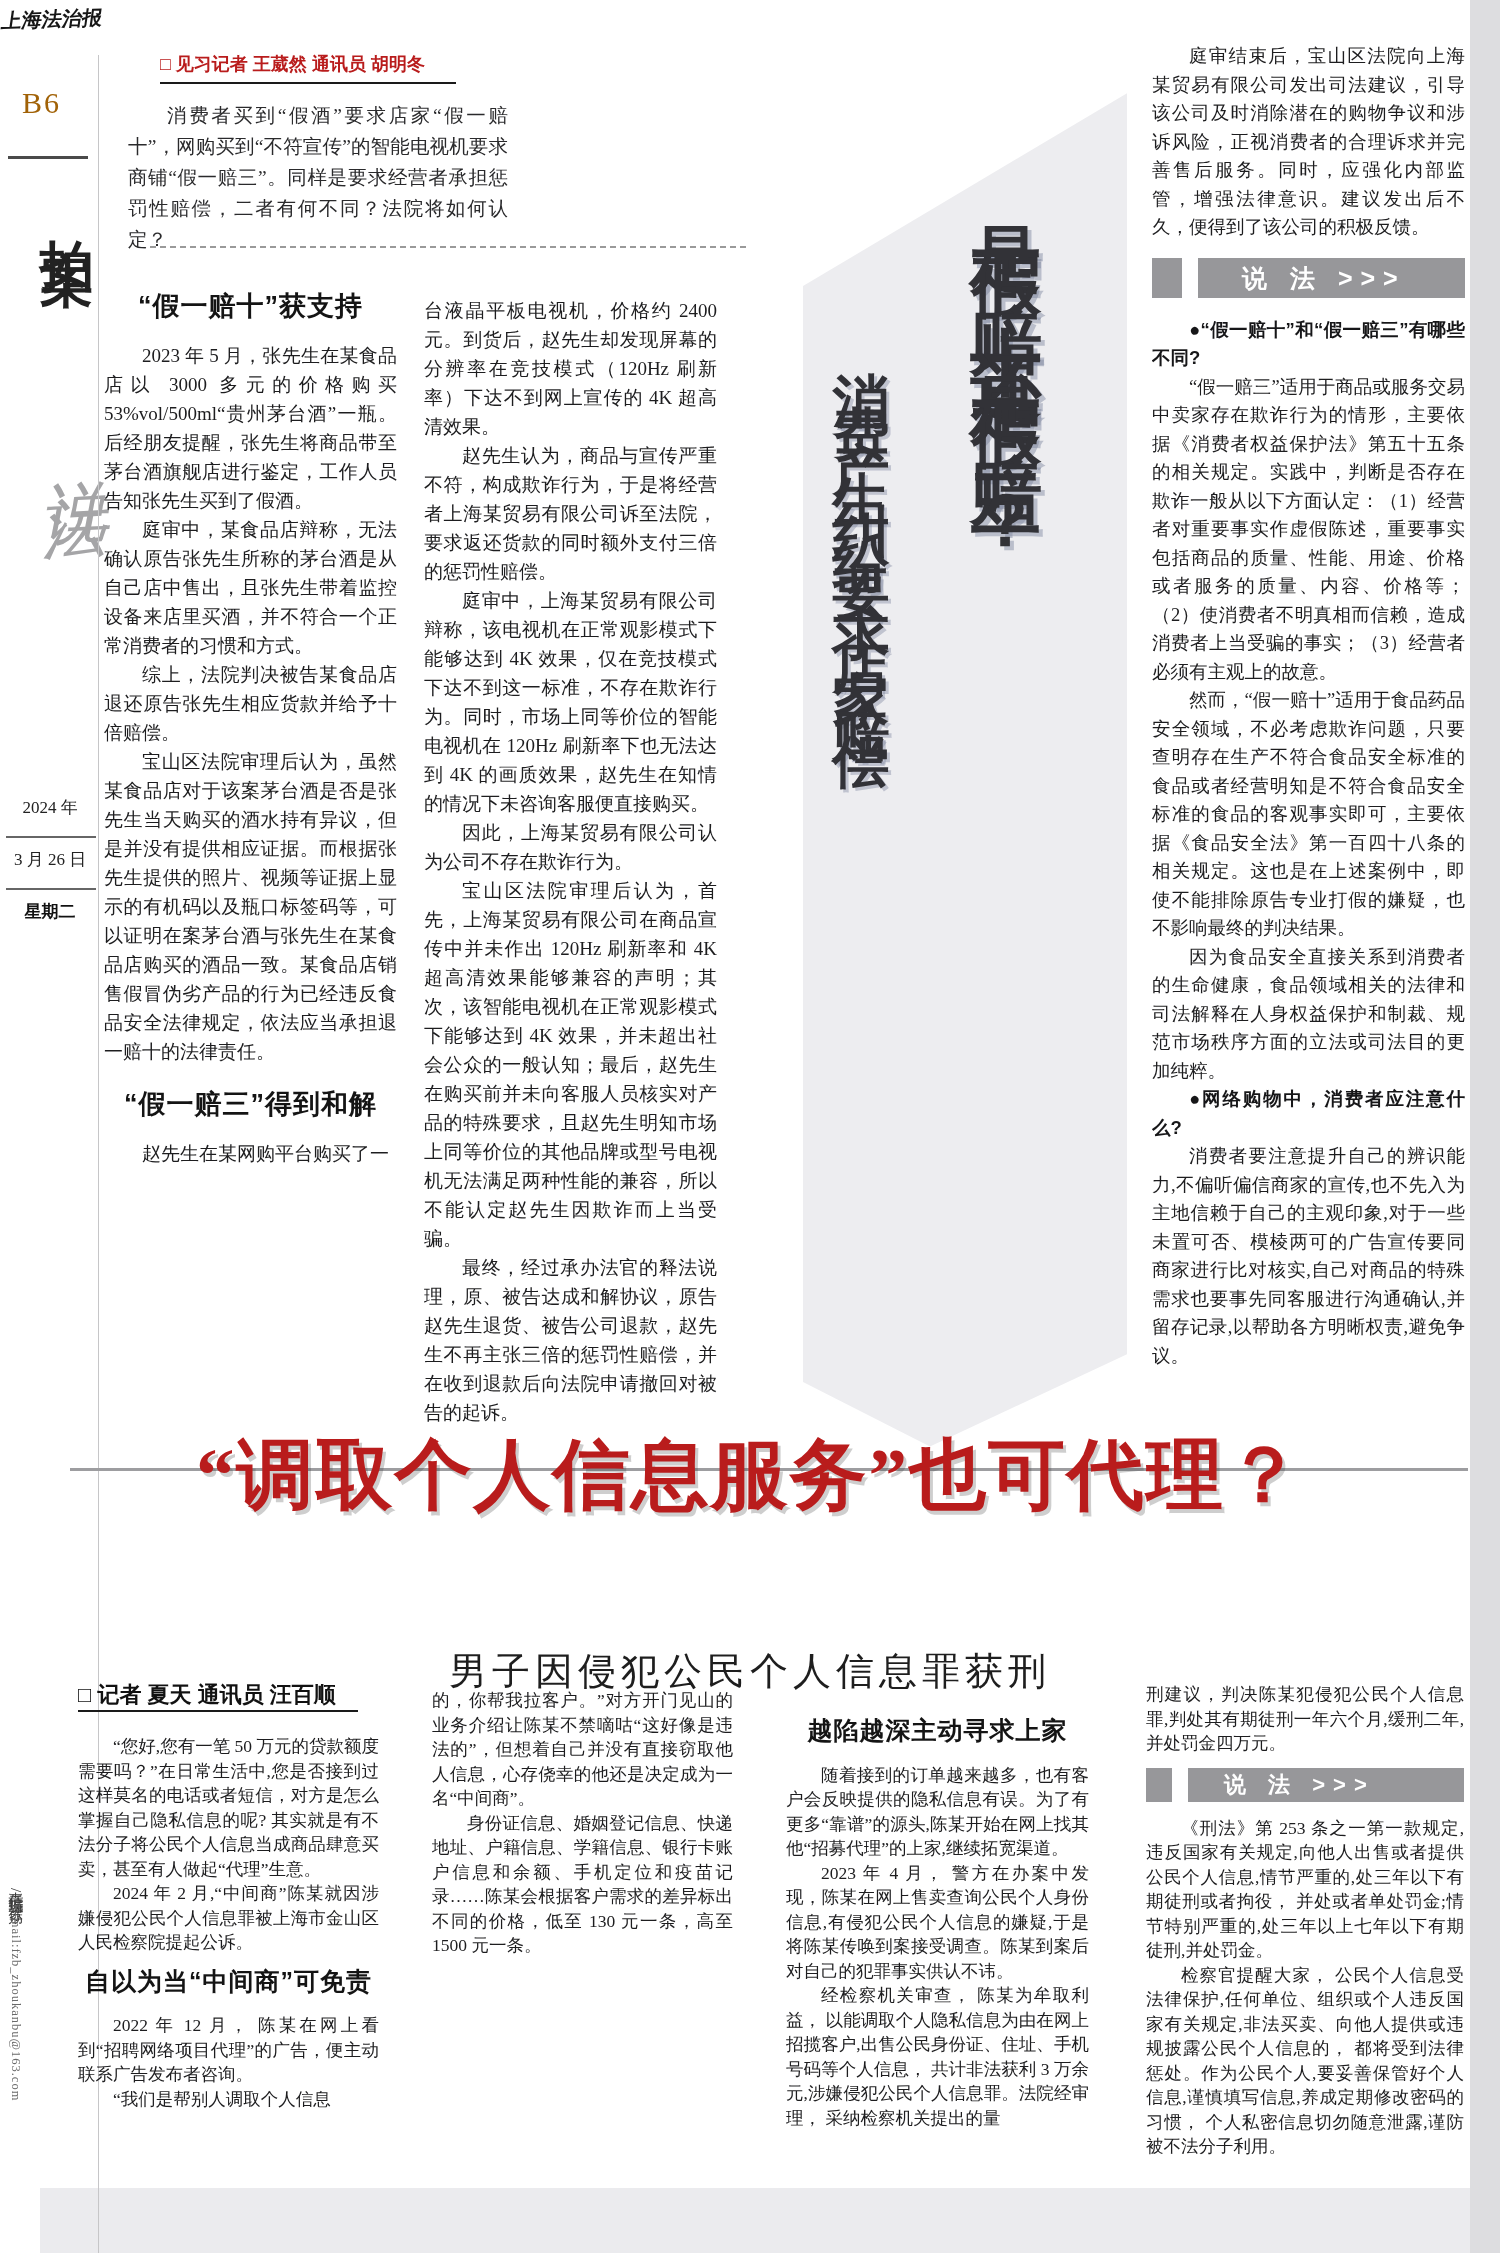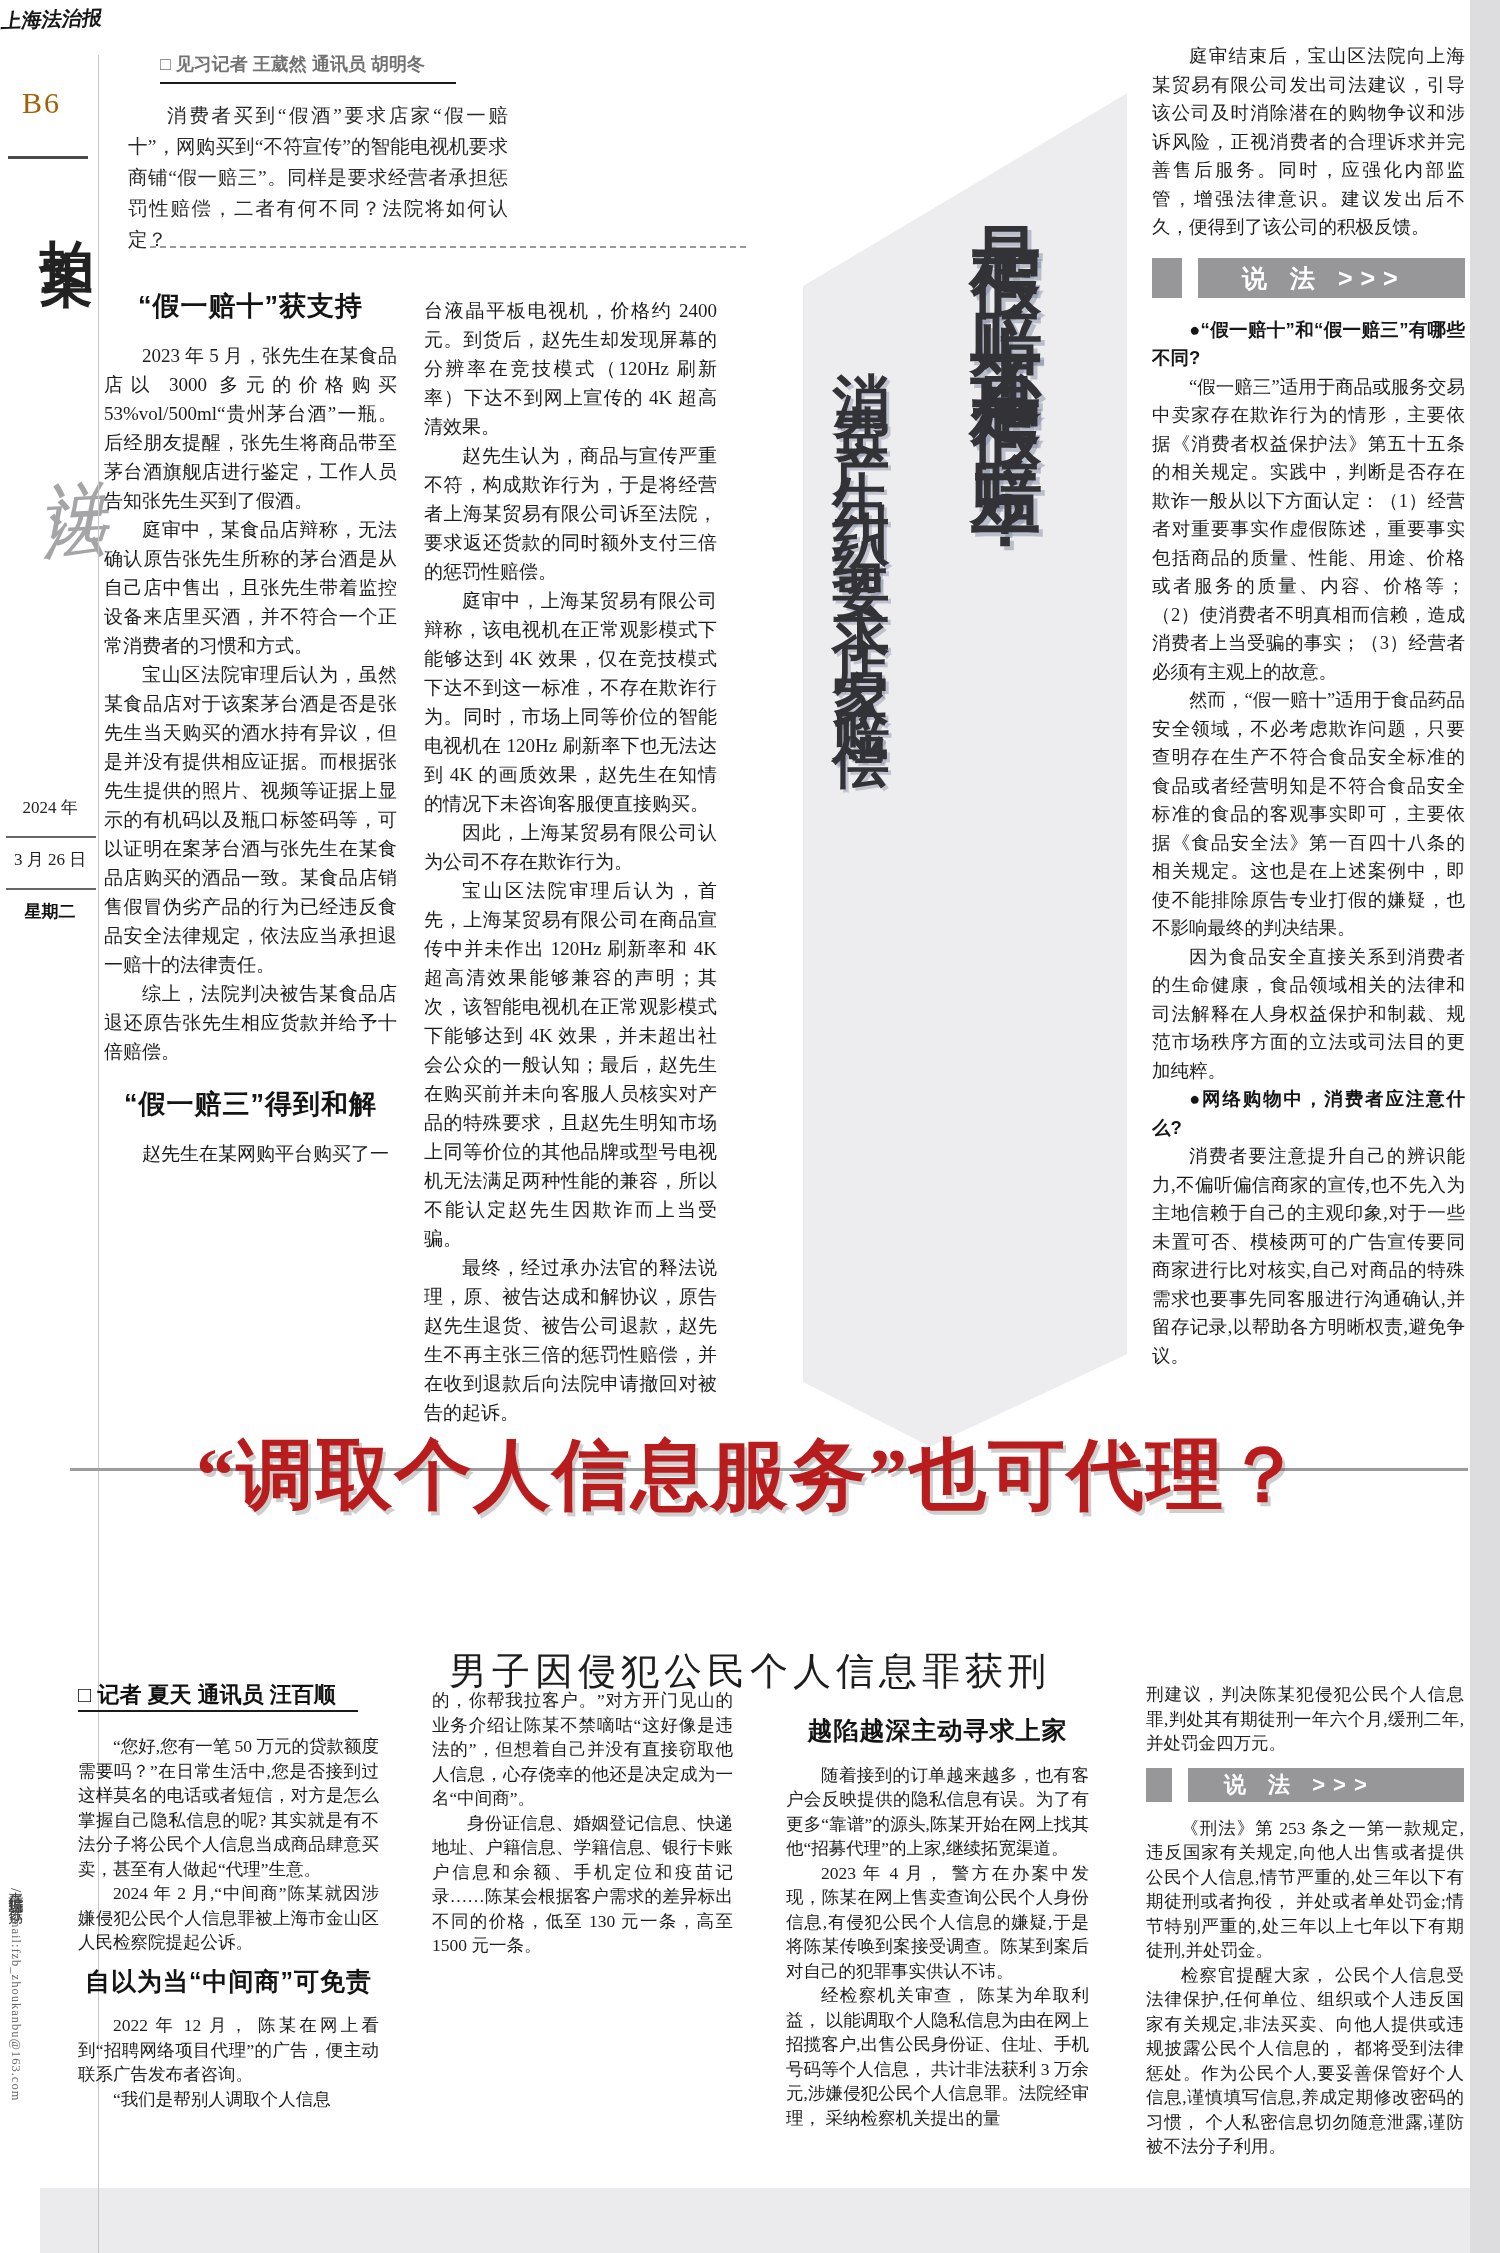--- a/index.html
+++ b/index.html
@@ -17,21 +17,21 @@
   .date-y{position:absolute;left:0;top:796px;width:100px;text-align:center;font-size:17px;color:#222;}
   .date-rule1{position:absolute;left:6px;top:836px;width:90px;height:2px;background:#666;}
   .date-d{position:absolute;left:0;top:848px;width:100px;text-align:center;font-size:17px;color:#222;}
   .date-rule2{position:absolute;left:6px;top:888px;width:90px;height:2px;background:#666;}
   .date-w{position:absolute;left:0;top:900px;width:100px;text-align:center;font-size:17px;font-weight:bold;color:#111;}
   .rail-rule{position:absolute;left:98px;top:55px;width:1px;height:2198px;background:#c6c6c8;}
   .editor-vert{position:absolute;left:6px;top:1880px;writing-mode:vertical-rl;height:370px;
         font-size:15px;color:#3a3a3a;letter-spacing:2px;}
   .editor-vert .mail{font-size:12.5px;color:#6a6a6a;letter-spacing:1px;}
   
-  .byline1{position:absolute;left:160px;top:52px;font-size:18px;font-weight:bold;color:#737373;
+  .byline1{position:absolute;left:160px;top:52px;font-size:18px;font-weight:bold;color:#b91c1c;
         font-family:"Liberation Sans","DejaVu Sans",sans-serif;}
   .byline1-rule{position:absolute;left:160px;top:82px;width:296px;height:2px;background:#1a1a1a;}
   .intro{position:absolute;left:128px;top:100px;width:380px;font-size:19.5px;line-height:31px;
         text-align:justify;text-indent:2em;color:#2a2a2c;}
   .dashed{position:absolute;left:150px;top:246px;width:596px;border-top:2px dashed #9a9a9a;}
   .col{position:absolute;text-align:justify;}
   .col p{margin:0;text-indent:2em;}
   .col p.noindent{text-indent:0;}
   .a1c1{left:104px;top:268px;width:293px;height:1190px;font-size:19px;line-height:29px;overflow:hidden;}
   .a1c2{left:424px;top:296px;width:293px;height:1170px;font-size:19px;line-height:29px;overflow:hidden;}
@@ -100,22 +100,22 @@
 
   <div class="byline1">□ 见习记者 王葳然   通讯员 胡明冬</div>
   <div class="byline1-rule"></div>
   <div class="intro">消费者买到“假酒”要求店家“假一赔十”，网购买到“不符宣传”的智能电视机要求商铺“假一赔三”。同样是要求经营者承担惩罚性赔偿，二者有何不同？法院将如何认定？</div>
   <div class="dashed"></div>
 
   <div class="col a1c1">
     <p class="colhead">“假一赔十”获支持</p>
     <p>2023 年 5 月，张先生在某食品店以 3000 多元的价格购买 53%vol/500ml“贵州茅台酒”一瓶。后经朋友提醒，张先生将商品带至茅台酒旗舰店进行鉴定，工作人员告知张先生买到了假酒。</p>
     <p>庭审中，某食品店辩称，无法确认原告张先生所称的茅台酒是从自己店中售出，且张先生带着监控设备来店里买酒，并不符合一个正常消费者的习惯和方式。</p>
+    <p>综上，法院判决被告某食品店退还原告张先生相应货款并给予十倍赔偿。</p>
     <p>宝山区法院审理后认为，虽然某食品店对于该案茅台酒是否是张先生当天购买的酒水持有异议，但是并没有提供相应证据。而根据张先生提供的照片、视频等证据上显示的有机码以及瓶口标签码等，可以证明在案茅台酒与张先生在某食品店购买的酒品一致。某食品店销售假冒伪劣产品的行为已经违反食品安全法律规定，依法应当承担退一赔十的法律责任。</p>
-    <p>综上，法院判决被告某食品店退还原告张先生相应货款并给予十倍赔偿。</p>
     <p class="colhead">“假一赔三”得到和解</p>
     <p>赵先生在某网购平台购买了一</p>
   </div>
 
   <div class="col a1c2">
     <p class="noindent">台液晶平板电视机，价格约 2400 元。到货后，赵先生却发现屏幕的分辨率在竞技模式（120Hz 刷新率）下达不到网上宣传的 4K 超高清效果。</p>
     <p>赵先生认为，商品与宣传严重不符，构成欺诈行为，于是将经营者上海某贸易有限公司诉至法院，要求返还货款的同时额外支付三倍的惩罚性赔偿。</p>
     <p>庭审中，上海某贸易有限公司辩称，该电视机在正常观影模式下能够达到 4K 效果，仅在竞技模式下达不到这一标准，不存在欺诈行为。同时，市场上同等价位的智能电视机在 120Hz 刷新率下也无法达到 4K 的画质效果，赵先生在知情的情况下未咨询客服便直接购买。</p>
     <p>因此，上海某贸易有限公司认为公司不存在欺诈行为。</p>
     <p>宝山区法院审理后认为，首先，上海某贸易有限公司在商品宣传中并未作出 120Hz 刷新率和 4K 超高清效果能够兼容的声明；其次，该智能电视机在正常观影模式下能够达到 4K 效果，并未超出社会公众的一般认知；最后，赵先生在购买前并未向客服人员核实对产品的特殊要求，且赵先生明知市场上同等价位的其他品牌或型号电视机无法满足两种性能的兼容，所以不能认定赵先生因欺诈而上当受骗。</p>

